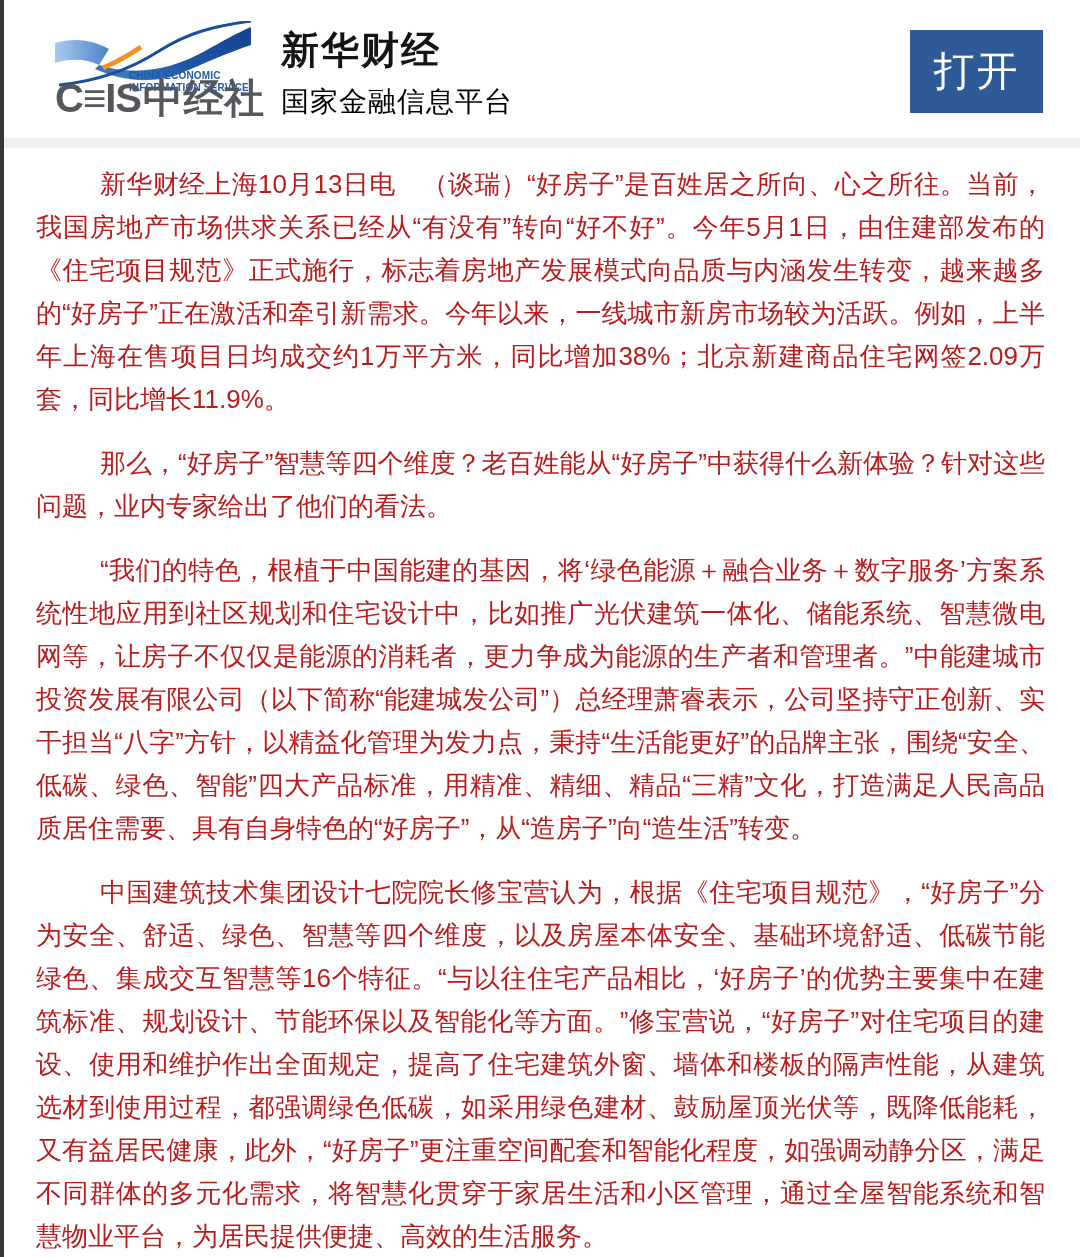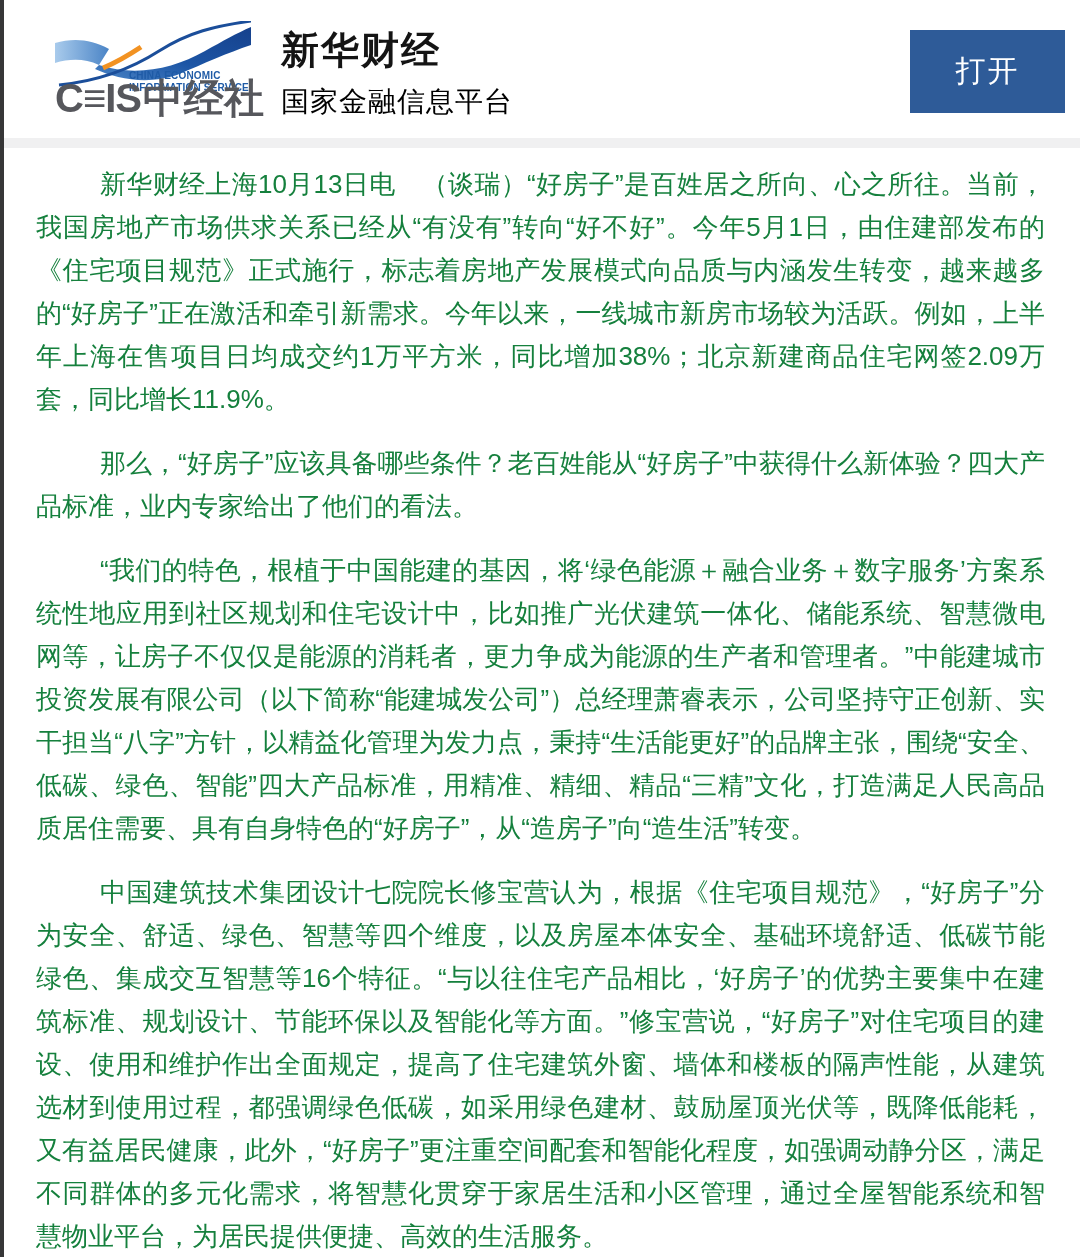--- a/index.html
+++ b/index.html
@@ -30,31 +30,31 @@
   .brand-title {
     font-size: 38px; font-weight: bold; color: #141414; letter-spacing: 2px;
     line-height: 40px;
     font-family: Liberation Mono, monospace;
   }
   .brand-subtitle {
     margin-top: 13px; font-size: 28px; color: #000000; letter-spacing: 1px;
     line-height: 32px;
   }
   .open-btn {
-    position: absolute; left: 910px; top: 30px; width: 155px; height: 83px;
+    position: absolute; left: 910px; top: 30px; width: 133px; height: 83px;
     background: #2e5b98; color: #ffffff; border: none; border-radius: 0;
-    font-size: 30px; letter-spacing: 2px; font-family: inherit; cursor: pointer;
+    font-size: 41px; letter-spacing: 2px; font-family: inherit; cursor: pointer;
     display: flex; align-items: center; justify-content: center;
   }
   .divider { height: 10px; background: #f0f0f1; }
   
   .article { padding: 15px 35px 0 36px; background: #ffffff; }
   .article p {
     margin: 0 0 21px 0;
-    font-size: 26px; line-height: 43px; color: #15803d;
+    font-size: 26px; line-height: 43px; color: #b91c1c;
     text-align: justify; text-indent: 64px;
   }
 </style>
 </head>
 <body>
 
 <div class="left-strip"></div>
 
 <header class="header">
 
@@ -91,16 +91,16 @@
   </div>
 
   <button class="open-btn">打开</button>
 
 </header>
 
 <div class="divider"></div>
 
 <main class="article">
   <p>新华财经上海10月13日电　（谈瑞）“好房子”是百姓居之所向、心之所往。当前，我国房地产市场供求关系已经从“有没有”转向“好不好”。今年5月1日，由住建部发布的《住宅项目规范》正式施行，标志着房地产发展模式向品质与内涵发生转变，越来越多的“好房子”正在激活和牵引新需求。今年以来，一线城市新房市场较为活跃。例如，上半年上海在售项目日均成交约1万平方米，同比增加38%；北京新建商品住宅网签2.09万套，同比增长11.9%。</p>
-  <p>那么，“好房子”应该具备哪些条件？老百姓能从“好房子”中获得什么新体验？四大产品标准，业内专家给出了他们的看法。</p>
+  <p>那么，“好房子”智慧等四个维度？老百姓能从“好房子”中获得什么新体验？针对这些问题，业内专家给出了他们的看法。</p>
   <p>“我们的特色，根植于中国能建的基因，将‘绿色能源＋融合业务＋数字服务’方案系统性地应用到社区规划和住宅设计中，比如推广光伏建筑一体化、储能系统、智慧微电网等，让房子不仅仅是能源的消耗者，更力争成为能源的生产者和管理者。”中能建城市投资发展有限公司（以下简称“能建城发公司”）总经理萧睿表示，公司坚持守正创新、实干担当“八字”方针，以精益化管理为发力点，秉持“生活能更好”的品牌主张，围绕“安全、低碳、绿色、智能”四大产品标准，用精准、精细、精品“三精”文化，打造满足人民高品质居住需要、具有自身特色的“好房子”，从“造房子”向“造生活”转变。</p>
   <p>中国建筑技术集团设计七院院长修宝营认为，根据《住宅项目规范》，“好房子”分为安全、舒适、绿色、智慧等四个维度，以及房屋本体安全、基础环境舒适、低碳节能绿色、集成交互智慧等16个特征。“与以往住宅产品相比，‘好房子’的优势主要集中在建筑标准、规划设计、节能环保以及智能化等方面。”修宝营说，“好房子”对住宅项目的建设、使用和维护作出全面规定，提高了住宅建筑外窗、墙体和楼板的隔声性能，从建筑选材到使用过程，都强调绿色低碳，如采用绿色建材、鼓励屋顶光伏等，既降低能耗，又有益居民健康，此外，“好房子”更注重空间配套和智能化程度，如强调动静分区，满足不同群体的多元化需求，将智慧化贯穿于家居生活和小区管理，通过全屋智能系统和智慧物业平台，为居民提供便捷、高效的生活服务。</p>
 </main>
 
 </body></html>

